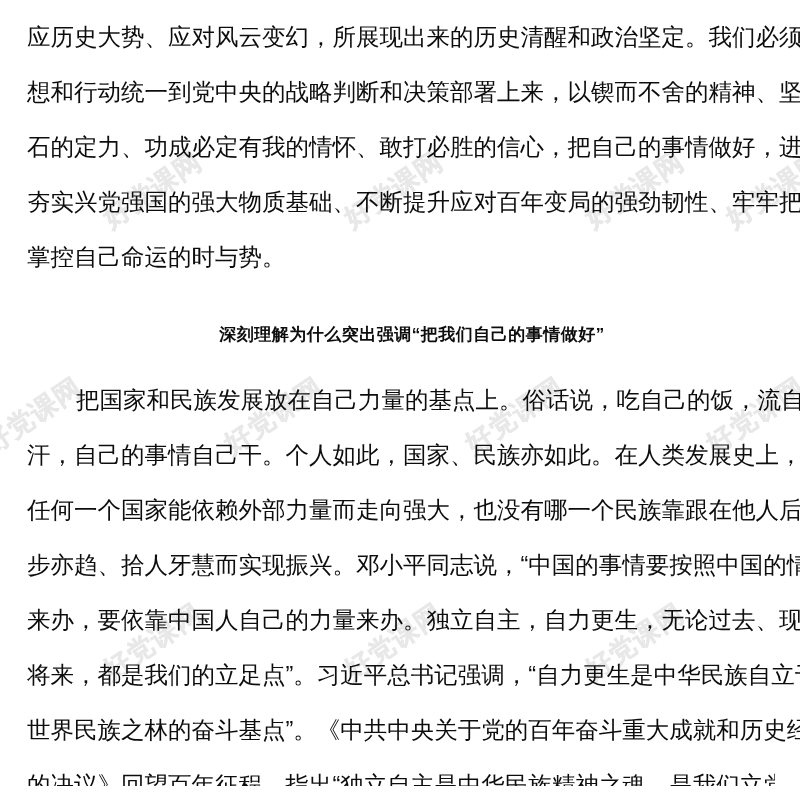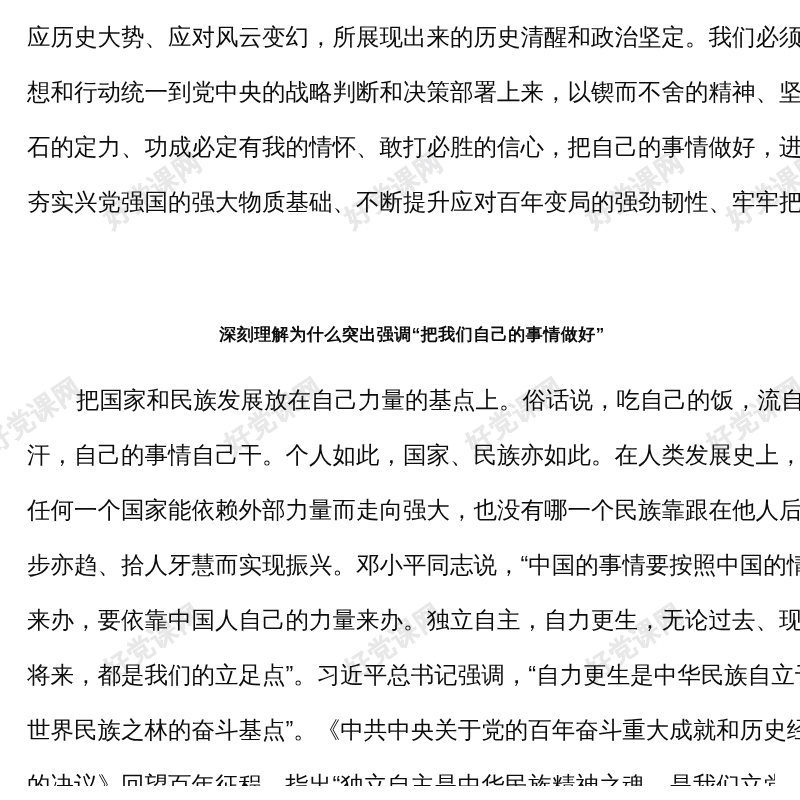--- a/index.html
+++ b/index.html
@@ -247,20 +247,21 @@
         <span>的</span>
         <span>强</span>
         <span>劲</span>
         <span>韧</span>
         <span>性</span>
         <span>、</span>
         <span>牢</span>
         <span>牢</span>
         <span>把</span>
       </div>
+      <div class="doc-line" style="top: 242px;">掌控自己命运的时与势。</div>
       <div class="doc-line heading" style="top: 320px;">深刻理解为什么突出强调“把我们自己的事情做好”</div>
       <div class="doc-line indent" style="top: 385px;">把国家和民族发展放在自己力量的基点上。俗话说，吃自己的饭，流自己的</div>
       <div class="doc-line justify" style="top: 440px;">
         <span>汗</span>
         <span>，</span>
         <span>自</span>
         <span>己</span>
         <span>的</span>
         <span>事</span>
         <span>情</span>

